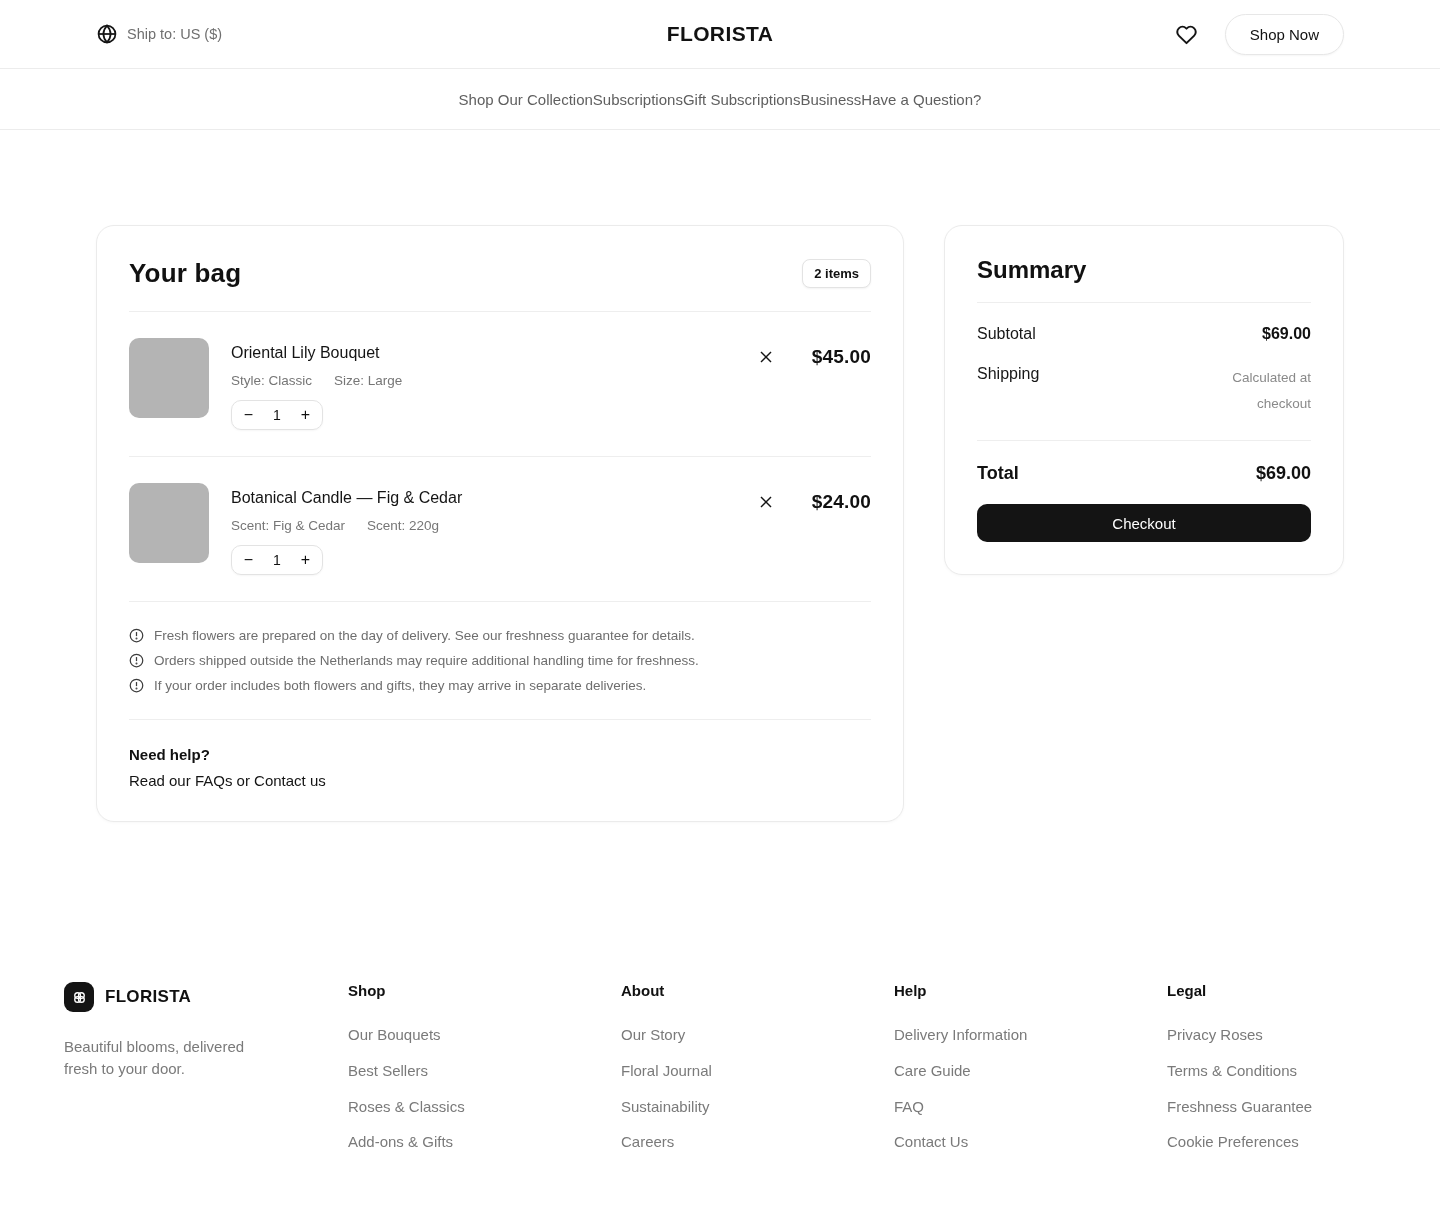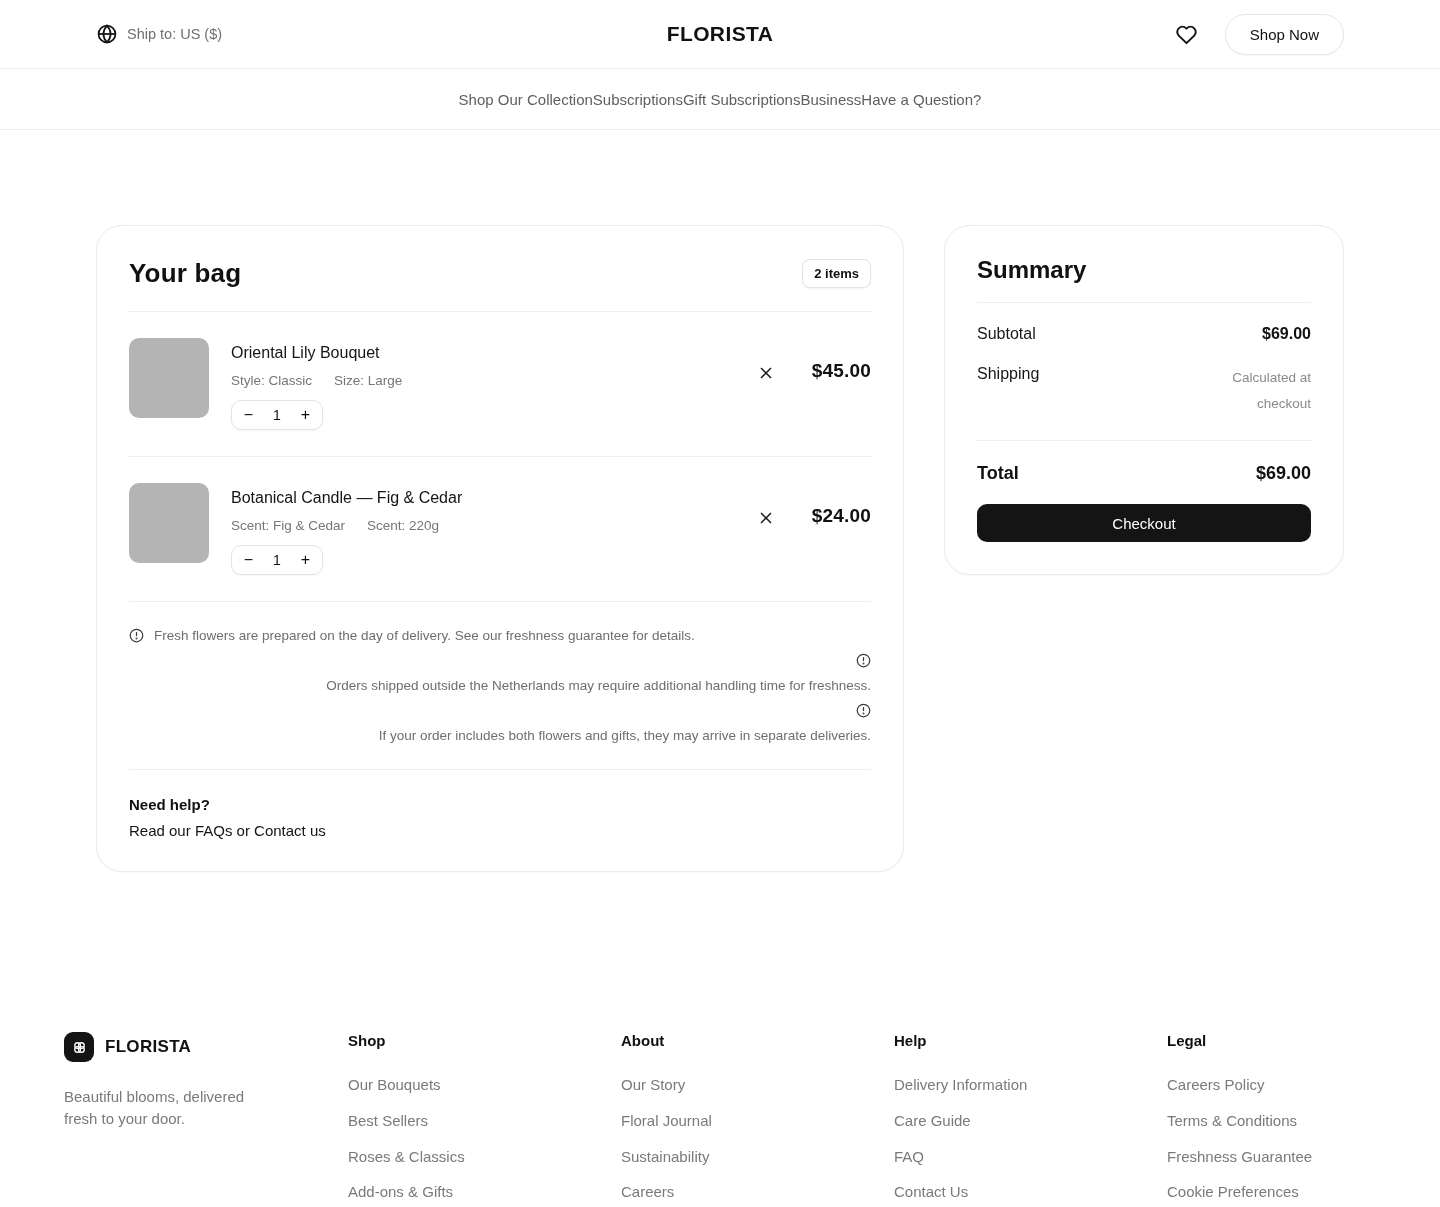--- a/index.html
+++ b/index.html
@@ -75,21 +75,21 @@
   .main {
     display: flex;
     align-items: flex-start;
     gap: 40px;
     padding: 0 96px;
     margin-top: 95px;
   }
   .card {
     background: #fff;
     border: 1px solid #ebebeb;
-    border-radius: 26px;
+    border-radius: 18px;
     box-shadow: 0 1px 3px rgba(0,0,0,0.03);
   }
   .bag-card { flex: 1; padding: 32px; }
   .summary-card { width: 400px; padding: 30px 32px 32px; }
 
   .bag-header {
     display: flex;
     align-items: center;
     justify-content: space-between;
     padding-bottom: 22px;
@@ -138,27 +138,27 @@
     height: 100%;
     background: none;
     border: none;
     font-size: 16px;
     color: #111;
     cursor: pointer;
     font-family: "Liberation Sans", sans-serif;
     display: flex; align-items: center; justify-content: center;
   }
   .qty-value { width: 24px; text-align: center; font-size: 14px; font-weight: 500; }
-  .item-right { display: flex; align-items: flex-end; gap: 34px; padding-top: 8px; margin-top: 14px; }
+  .item-right { display: flex; align-items: center; gap: 34px; padding-top: 8px; }
   .remove-btn { background: none; border: none; cursor: pointer; padding: 2px; display: flex; }
   .item-price { font-size: 19px; font-weight: 700; min-width: 62px; text-align: right; letter-spacing: 0.2px; }
 
   .notes { padding: 26px 0; border-bottom: 1px solid #eeeeee; }
   .note-row { display: flex; align-items: flex-end; gap: 10px; }
-  .note-row + .note-row { margin-top: 10px; flex-direction: column; }
+  .note-row + .note-row { margin-top: 10px; }
   .note-text { font-size: 13.5px; color: #6e6e6e; }
 
   .help-block { padding-top: 26px; }
   .help-title { font-size: 15px; font-weight: 700; }
   .help-line { margin-top: 9px; font-size: 15px; color: #141414; }
 
   
   .summary-title {
     font-size: 24px;
     font-weight: 700;
@@ -417,20 +417,20 @@
     <div>
       <div class="footer-col-title">Help</div>
       <a class="footer-link">Delivery Information</a>
       <a class="footer-link">Care Guide</a>
       <a class="footer-link">FAQ</a>
       <a class="footer-link">Contact Us</a>
     </div>
 
     <div>
       <div class="footer-col-title">Legal</div>
-      <a class="footer-link">Careers Policy</a>
+      <a class="footer-link">Privacy Roses</a>
       <a class="footer-link">Terms &amp; Conditions</a>
       <a class="footer-link">Freshness Guarantee</a>
       <a class="footer-link">Cookie Preferences</a>
     </div>
   </div>
 
 </footer>
 
 </body></html>

